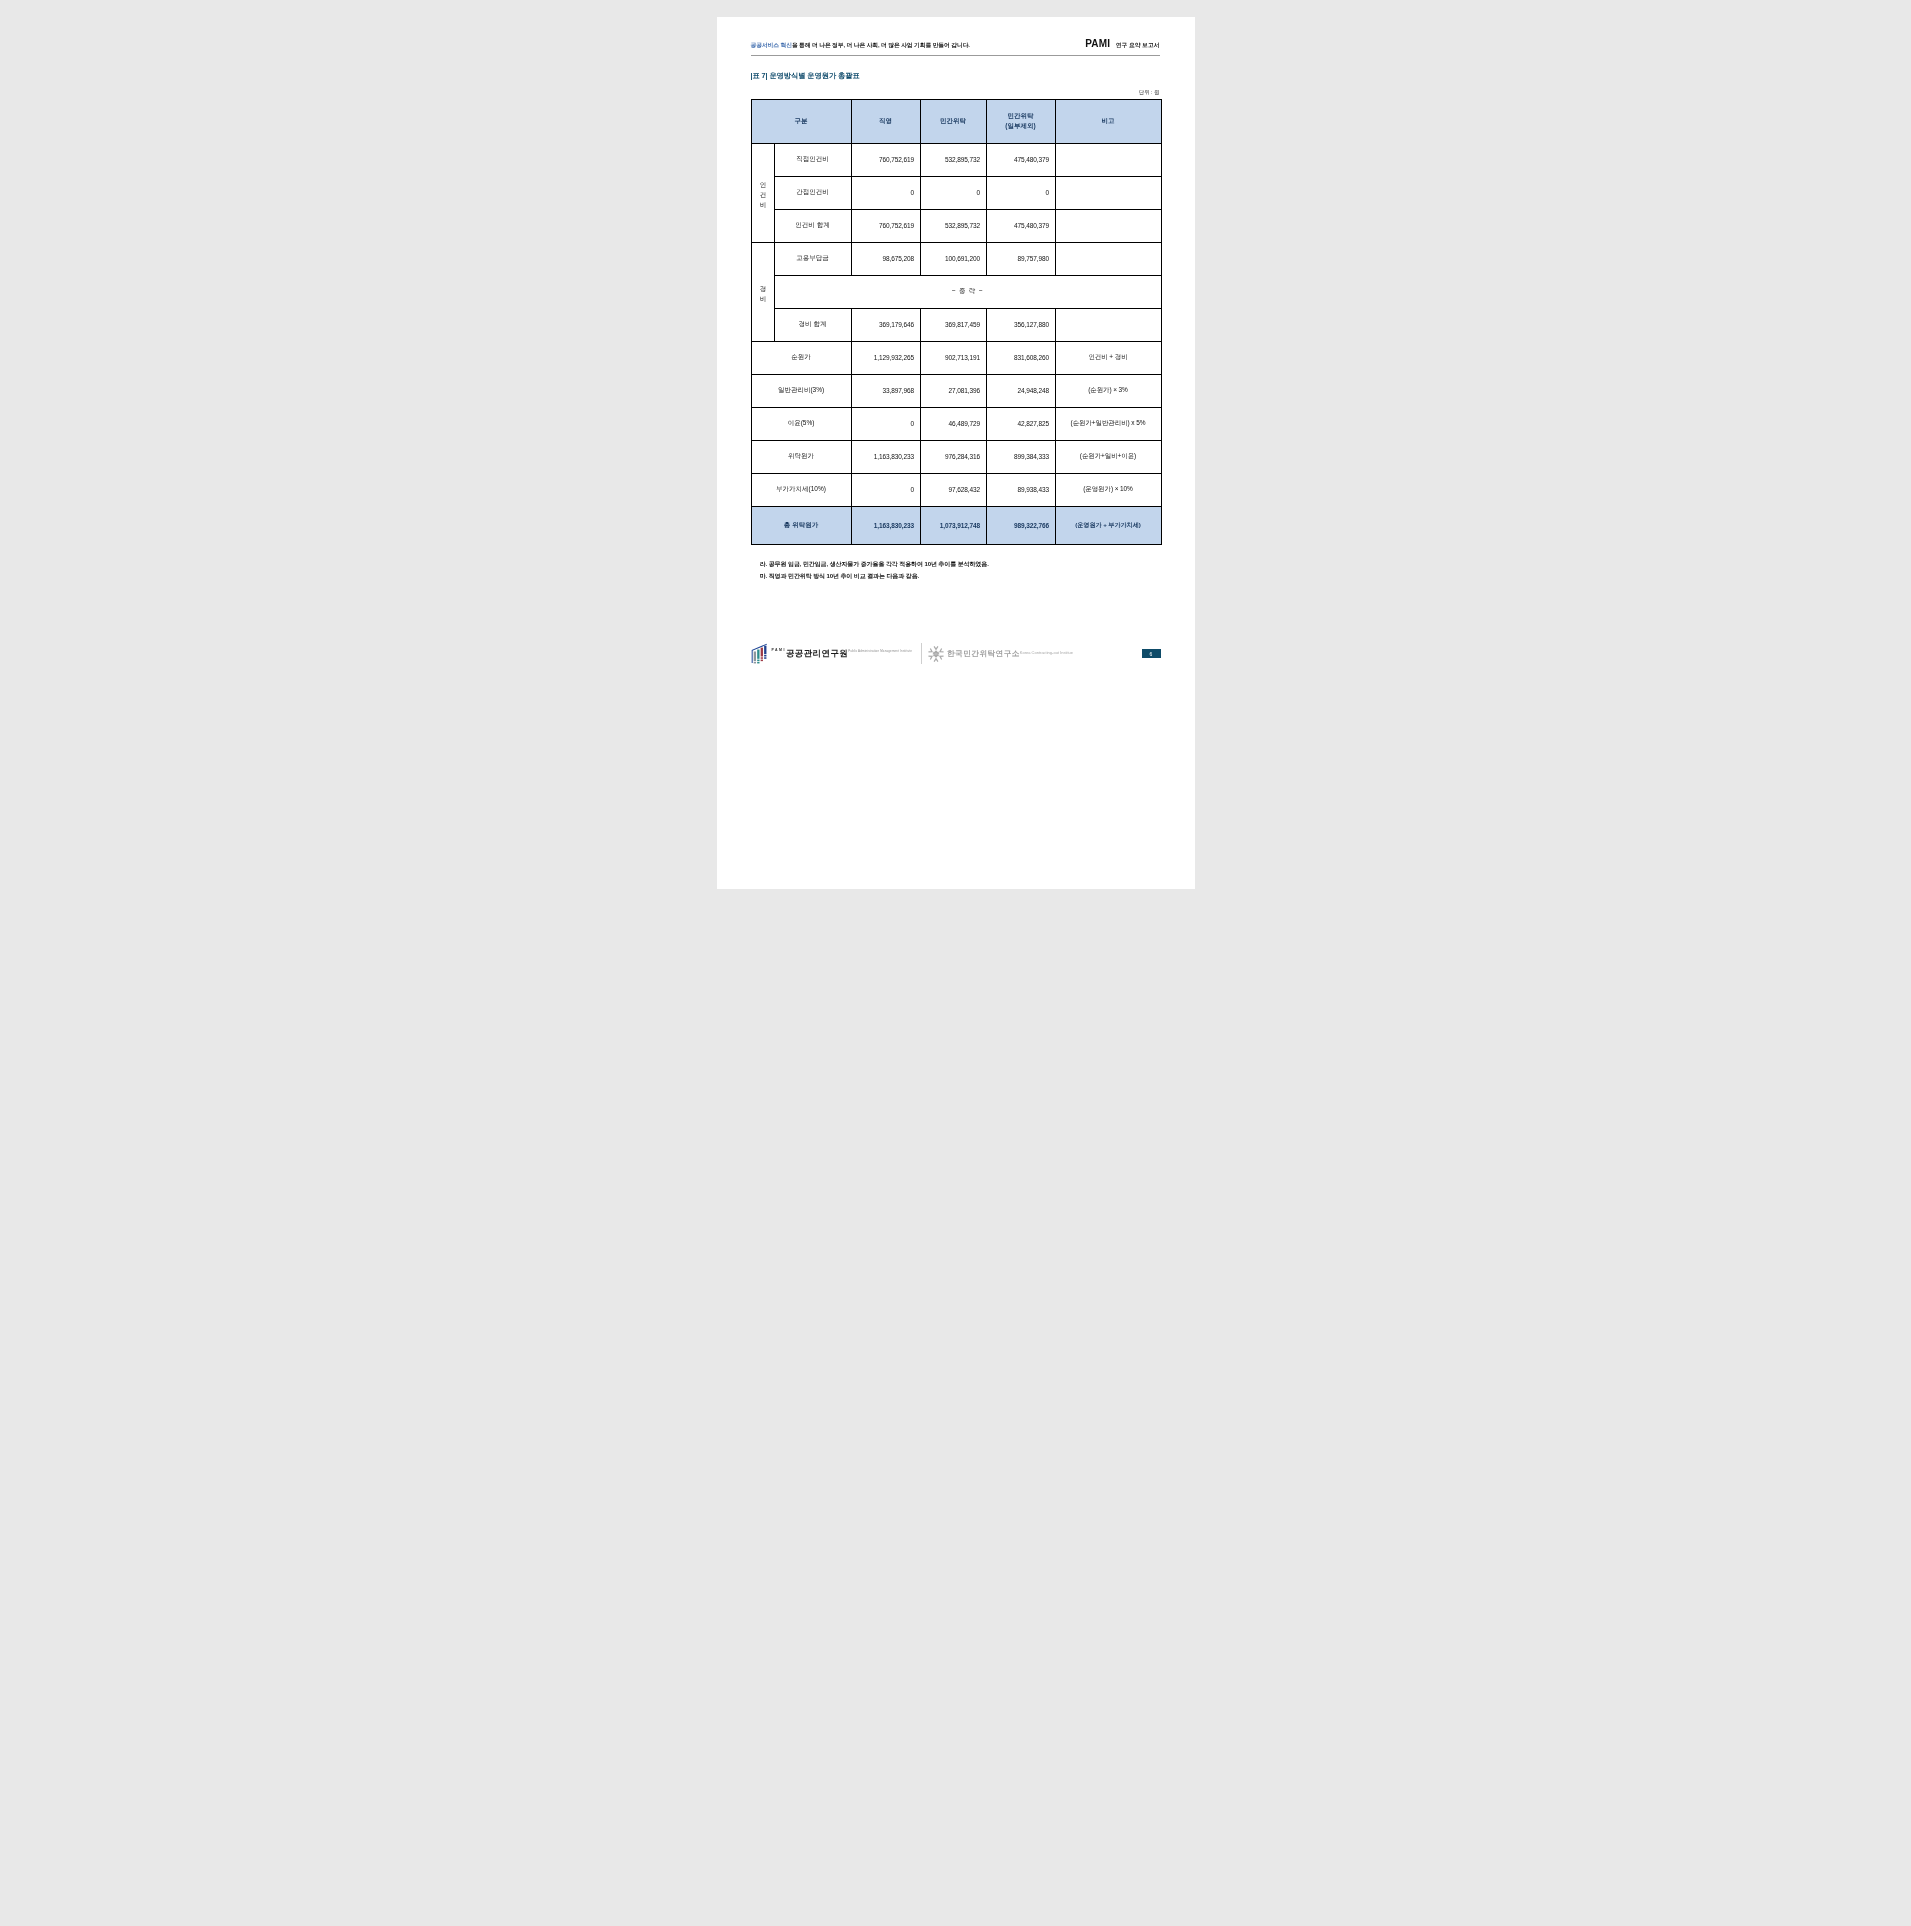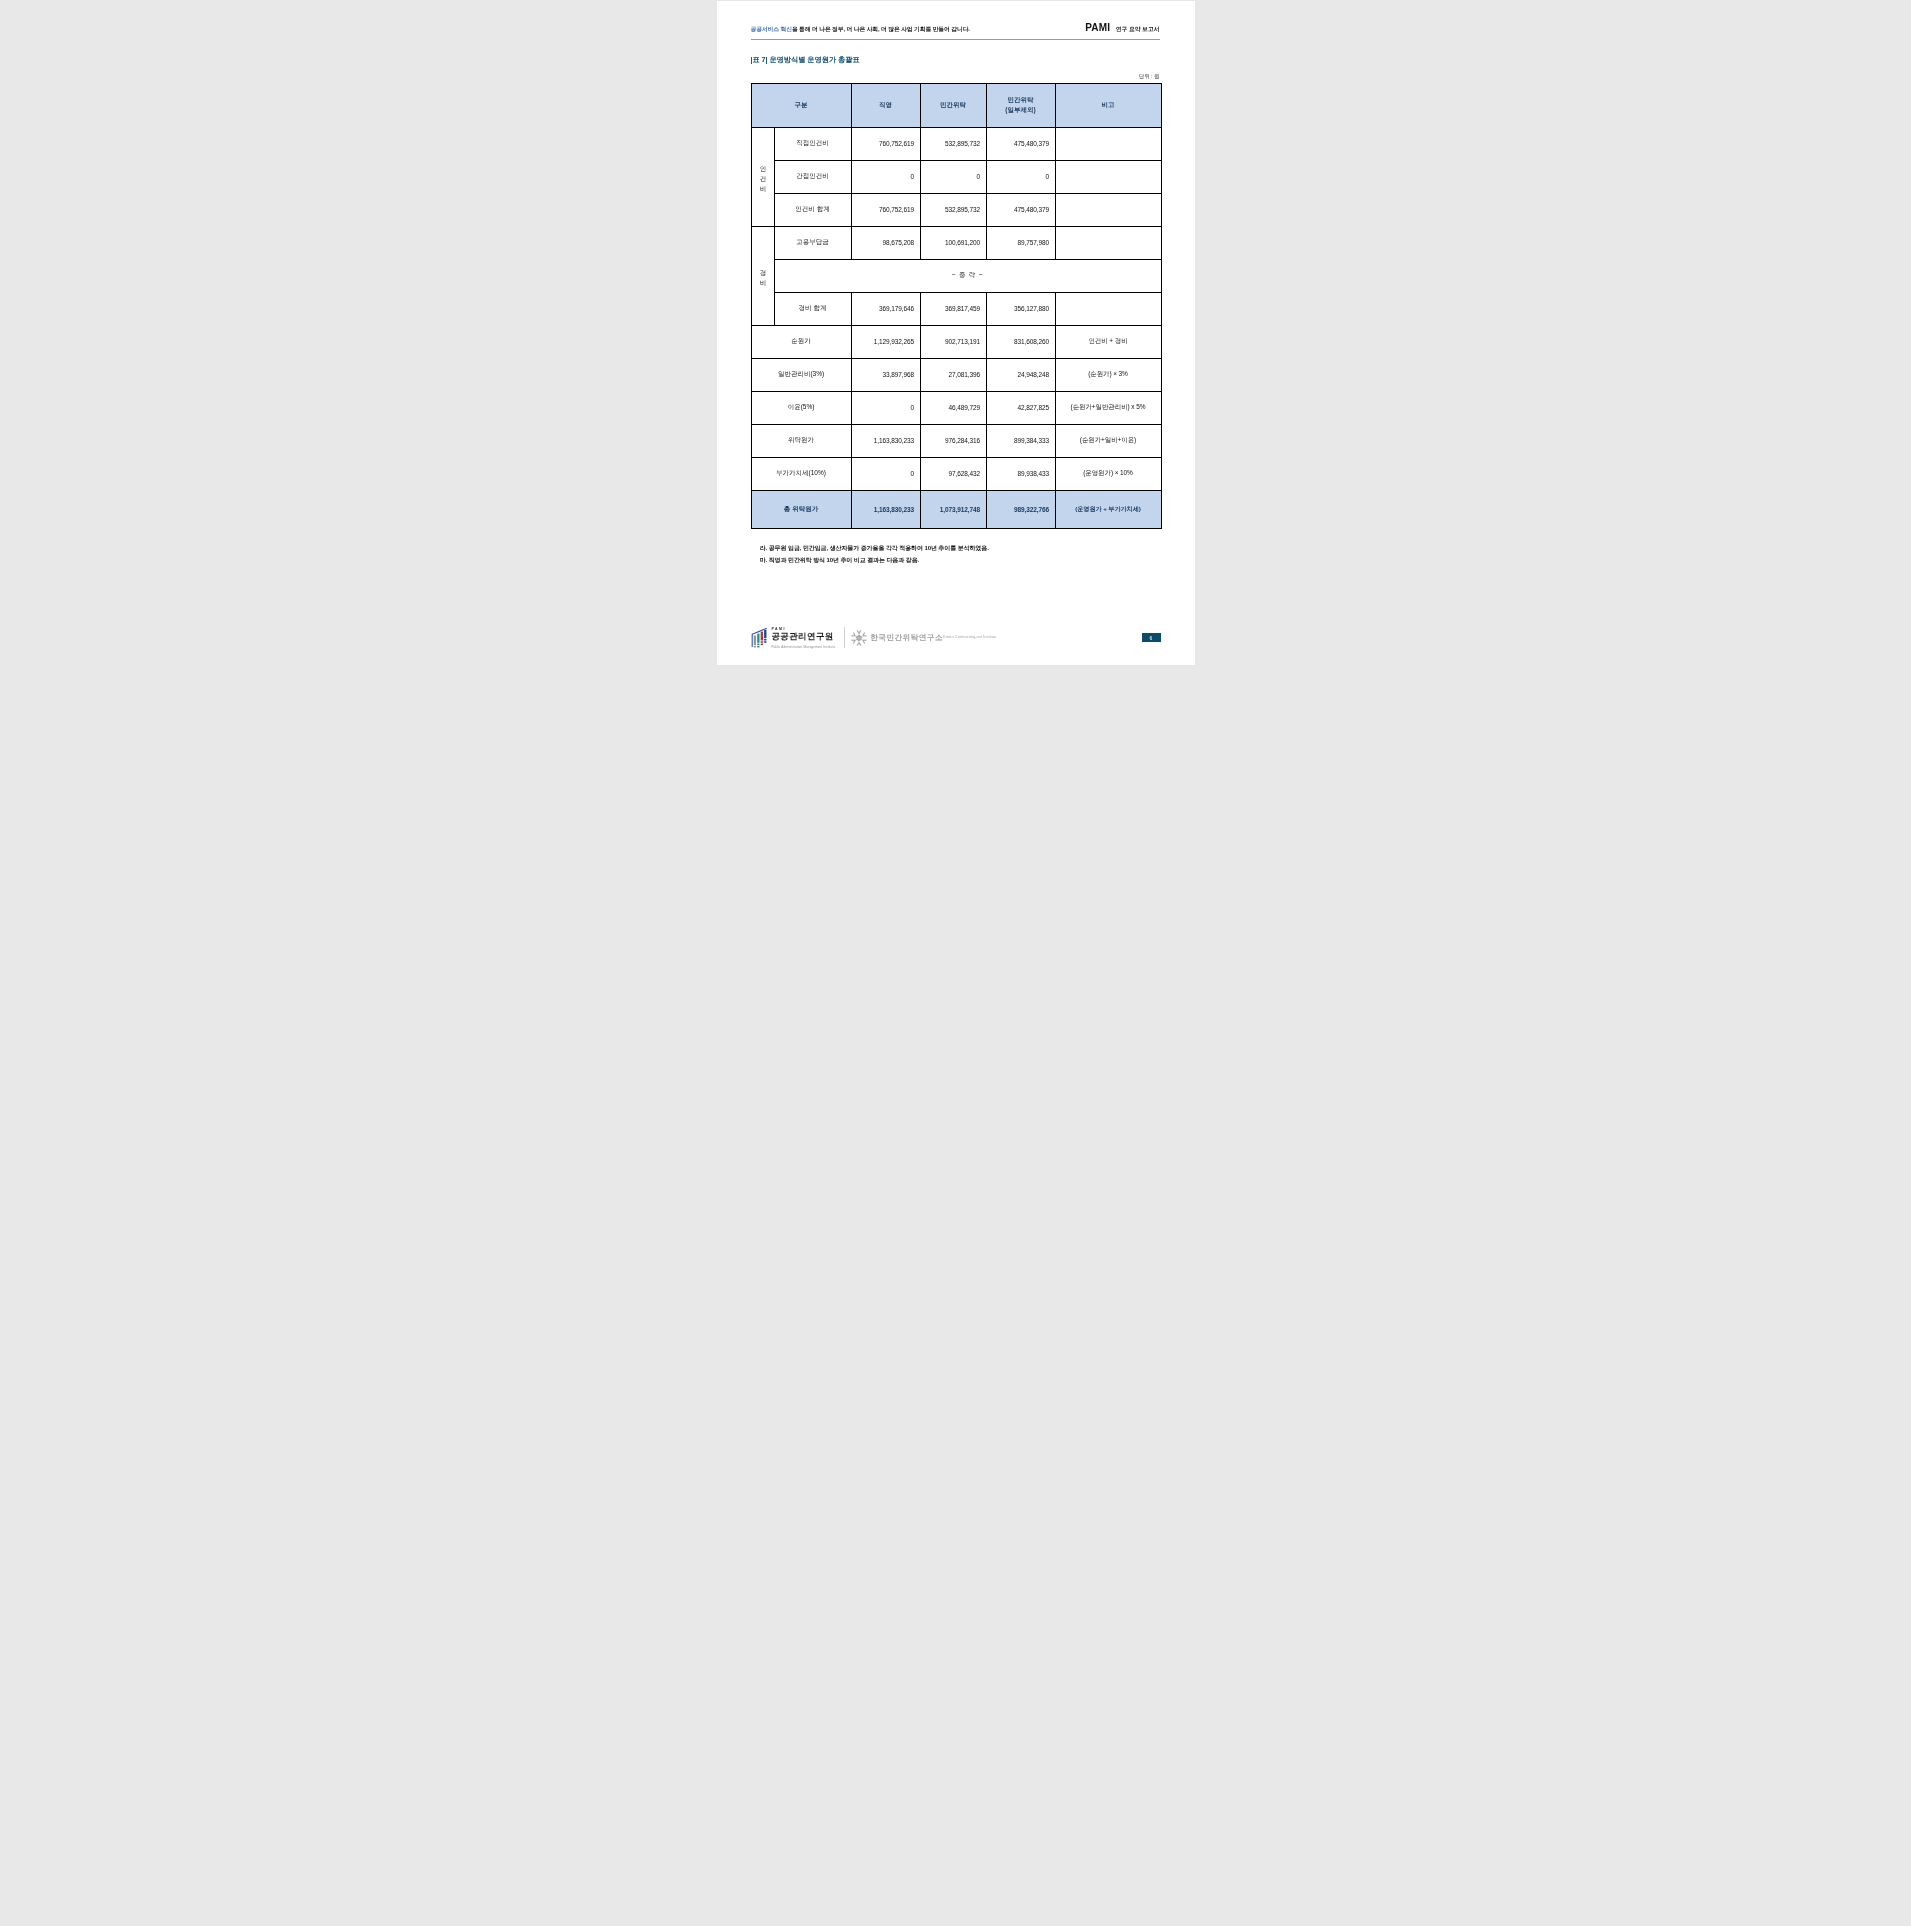--- a/index.html
+++ b/index.html
@@ -1,19 +1,19 @@
 <!DOCTYPE html>
 <html style="font-size:6.2px"><head>
 <meta charset="utf-8">
 <style>
   * { margin:0; padding:0; box-sizing:border-box; }
   html,body { background:#e8e8e8; }
   body { font-family:"Liberation Sans","DejaVu Sans",sans-serif; }
   .page {
-    position:relative; width:478px; height:664px; margin:1px auto;
+    position:relative; width:478px; height:872px; margin:17px auto;
     background:#ffffff; overflow:hidden;
   }
   .content { position:absolute; left:34px; width:409px; top:0; }
 
   
   .top-header {
     margin-top:21px; display:flex; justify-content:space-between;
     align-items:flex-end; border-bottom:0.8px solid #9b9b9b; padding-bottom:5px;
   }
   .tagline { font-size:5.8px; font-weight:bold; color:#111; letter-spacing:-0.1px; }
@@ -62,21 +62,21 @@
   
   .notes { margin-top:13px; padding-left:9.2px; }
   .notes .note-line { font-size:6px; font-weight:bold; color:#111; line-height:2.0; letter-spacing:-0.1px; }
 
   
   .footer {
     position:absolute; left:34px; right:34px; top:626px;
     display:flex; align-items:center;
   }
   .logo-block { display:flex; align-items:center; }
-  .pami-text { margin-left:3.9px; display:flex; flex-direction:column; }
+  .pami-text { margin-left:3.9px; display:flex; flex-direction:row; }
   .pami-small { font-size:3.5px; font-weight:bold; letter-spacing:1.5px; color:#2b2b2b; }
   .pami-name { font-size:8.5px; font-weight:bold; color:#1c1c1c; letter-spacing:0.4px; margin-top:0.4px; }
   .pami-en { font-size:2.9px; color:#8a8a8a; letter-spacing:0.2px; margin-top:1.2px; }
   .logo-divider { width:0.4px; height:21px; background:#cfcfcf; margin:0 7px 0 8.5px; }
   .kci-text { margin-left:3.1px; display:flex; flex-direction:row; }
   .kci-name { font-size:7.7px; font-weight:bold; color:#9f9f9f; letter-spacing:0.4px; }
   .kci-en { font-size:4px; color:#a8a8a8; margin-top:1.5px; }
   .page-badge {
     margin-left:auto; width:19px; height:9.2px; background:#0e4b68;
     color:#fff; font-size:5px; display:flex; align-items:center; justify-content:center;

